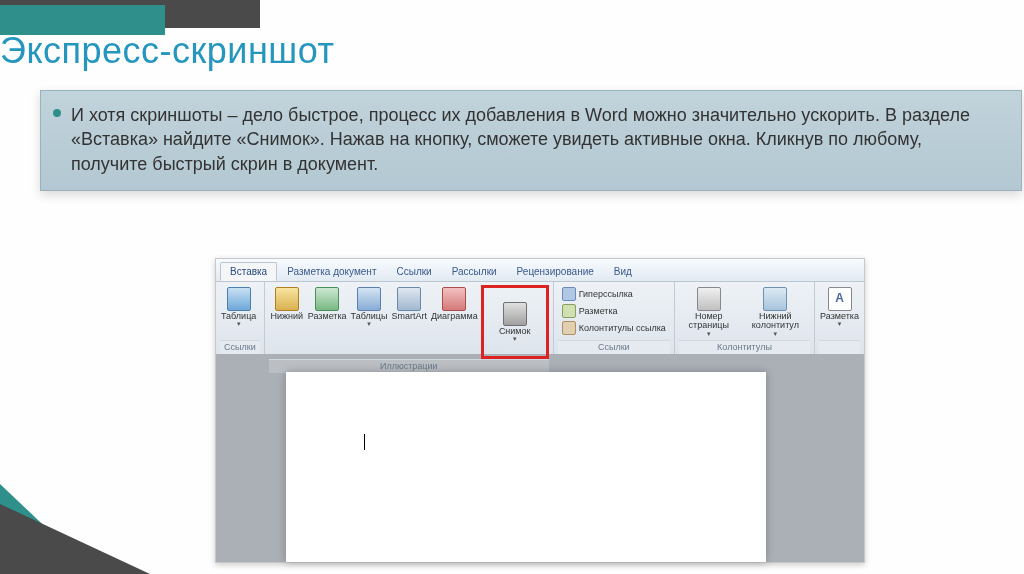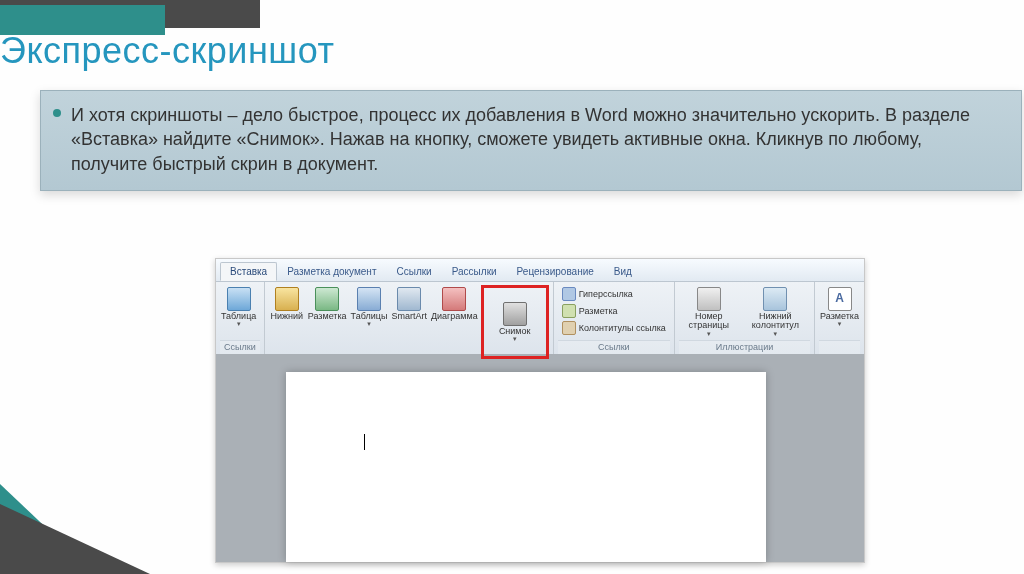--- a/index.html
+++ b/index.html
@@ -295,20 +295,21 @@
           <div class="rb-btn">
             <div class="ico ico-chart"></div>
             <span>Диаграмма</span>
           </div>
           <div class="rb-btn red-box">
             <div class="ico ico-shot"></div>
             <span>Снимок</span>
             <span class="drop">▾</span>
           </div>
         </div>
+        <div class="group-label">Иллюстрации</div>
       </div>
 
       <div class="group">
         <div class="links-col">
           <div class="link-item">
             <div class="mini-ico mi-link"></div>
             <span>Гиперссылка</span>
           </div>
           <div class="link-item">
             <div class="mini-ico mi-book"></div>
@@ -328,21 +329,21 @@
             <div class="ico ico-pagenum"></div>
             <span>Номер страницы</span>
             <span class="drop">▾</span>
           </div>
           <div class="rb-btn" style="min-width:44px">
             <div class="ico ico-footer"></div>
             <span>Нижний колонтитул</span>
             <span class="drop">▾</span>
           </div>
         </div>
-        <div class="group-label">Иллюстрации</div>
+        <div class="group-label">Колонтитулы</div>
       </div>
 
       <div class="group" style="border-right:none">
         <div class="group-items">
           <div class="rb-btn">
             <div class="ico ico-textbox">
               <span style="font-size:12px;font-weight:bold;color:#4a6aa0;display:block;text-align:center;line-height:20px">A</span>
             </div>
             <span>Разметка</span>
             <span class="drop">▾</span>

